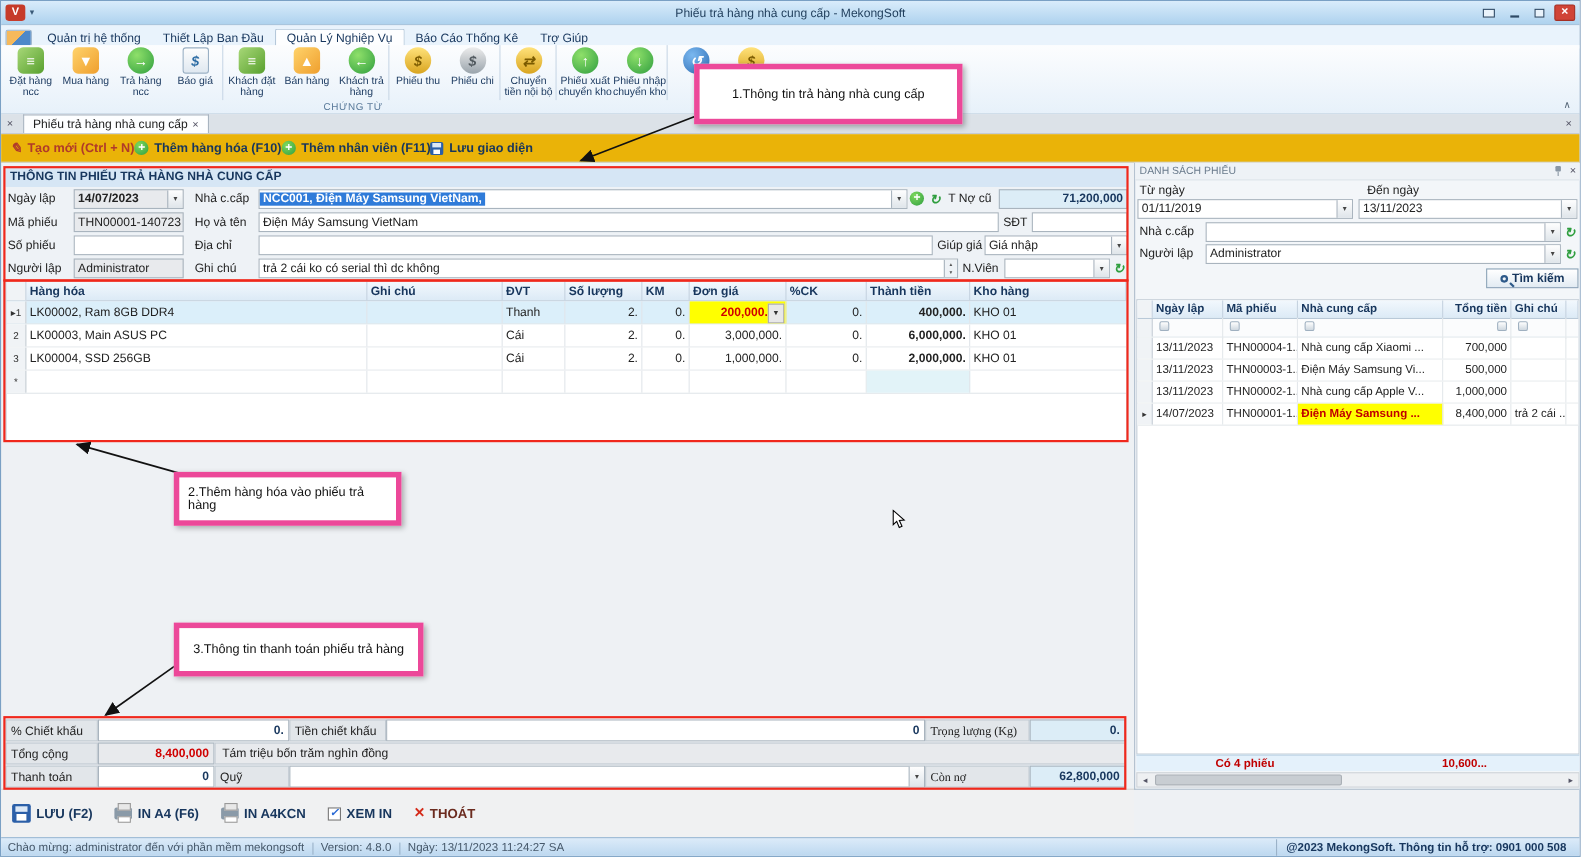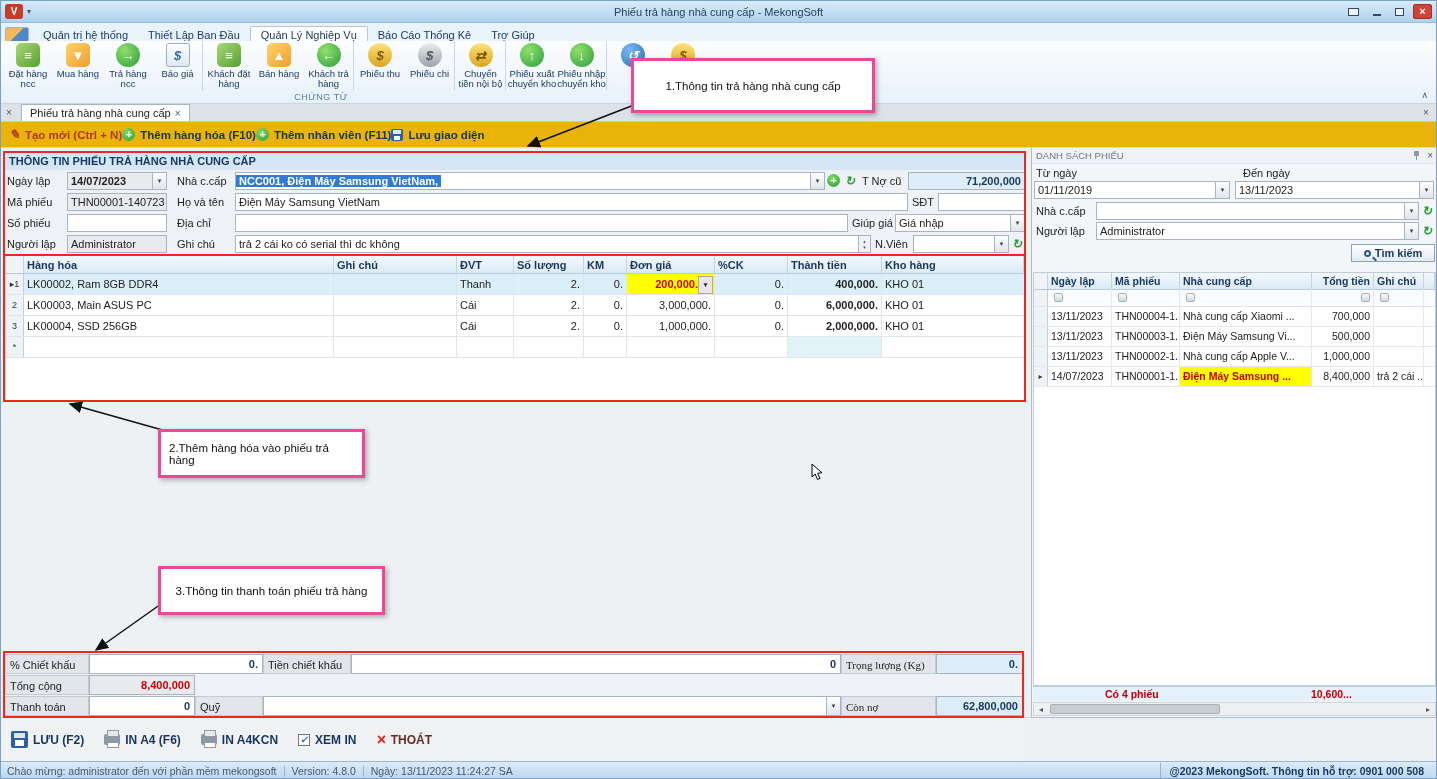--- a/index.html
+++ b/index.html
@@ -180,21 +180,21 @@
   .statusbar{position:absolute;left:0;top:760px;width:100%;height:19px;background:linear-gradient(#dcebf9,#b9d6ef);border-top:1px solid #9ab8d4;display:flex;align-items:center;padding-left:6px;color:#46586a;font-size:10.5px;}
   .statusbar .sep{width:1px;height:11px;background:#9ab2c8;margin:0 7px;}
   .statusbar .support{margin-left:auto;margin-right:4px;font-weight:bold;color:#17365d;border-left:1px solid #9ab2c8;padding:2px 8px;}
 
   
   .hl{position:absolute;border:2px solid #f0281c;pointer-events:none;z-index:54;}
   .hl.a{left:2px;top:150px;width:1023px;height:105px;}
   .hl.b{left:2px;top:253px;width:1023px;height:148px;}
   .hl.c{left:2px;top:650px;width:1021px;height:67px;}
   .overlay{position:absolute;left:0;top:0;z-index:56;pointer-events:none;}
-  .callout{position:absolute;background:#fff;border:3px solid #ec4899;box-shadow:2px 2px 5px rgba(0,0,0,.3);display:flex;align-items:center;justify-content:center;text-align:left;font-size:11.5px;color:#111;z-index:58;padding:4px 8px;}
+  .callout{position:absolute;background:#fff;border:5px solid #ec4899;box-shadow:2px 2px 5px rgba(0,0,0,.3);display:flex;align-items:center;justify-content:center;text-align:left;font-size:11.5px;color:#111;z-index:58;padding:4px 8px;}
   .co1{left:630px;top:57px;width:244px;height:55px;}
   .co2{left:157px;top:428px;width:207px;height:49px;}
   .co3{left:157px;top:565px;width:227px;height:49px;}
   .cursor{position:absolute;left:810px;top:462px;z-index:99;pointer-events:none;}
 </style>
 </head>
 <body>
 
 <div class="app">
 
@@ -512,20 +512,21 @@
       <span class="p-lbl w84">% Chiết khấu</span>
       <div class="p-val w174">0.</div>
       <span class="p-lbl w88">Tiền chiết khấu</span>
       <div class="p-val grow">0</div>
       <span class="p-lbl w95">Trọng lượng (Kg)</span>
       <div class="p-val w87 blue">0.</div>
     </div>
     <div class="p-row">
       <span class="p-lbl w84">Tổng cộng</span>
       <div class="p-val w106 gray red">8,400,000</div>
+      <div class="p-words grow">Tám triệu bốn trăm nghìn đồng</div>
     </div>
     <div class="p-row">
       <span class="p-lbl w84">Thanh toán</span>
       <div class="p-val w106">0</div>
       <span class="p-lbl w68">Quỹ</span>
       <div class="p-combo grow">
           <span class="val"></span>
           <span class="caret"></span>
         </div>
       <span class="p-lbl w95">Còn nợ</span>

